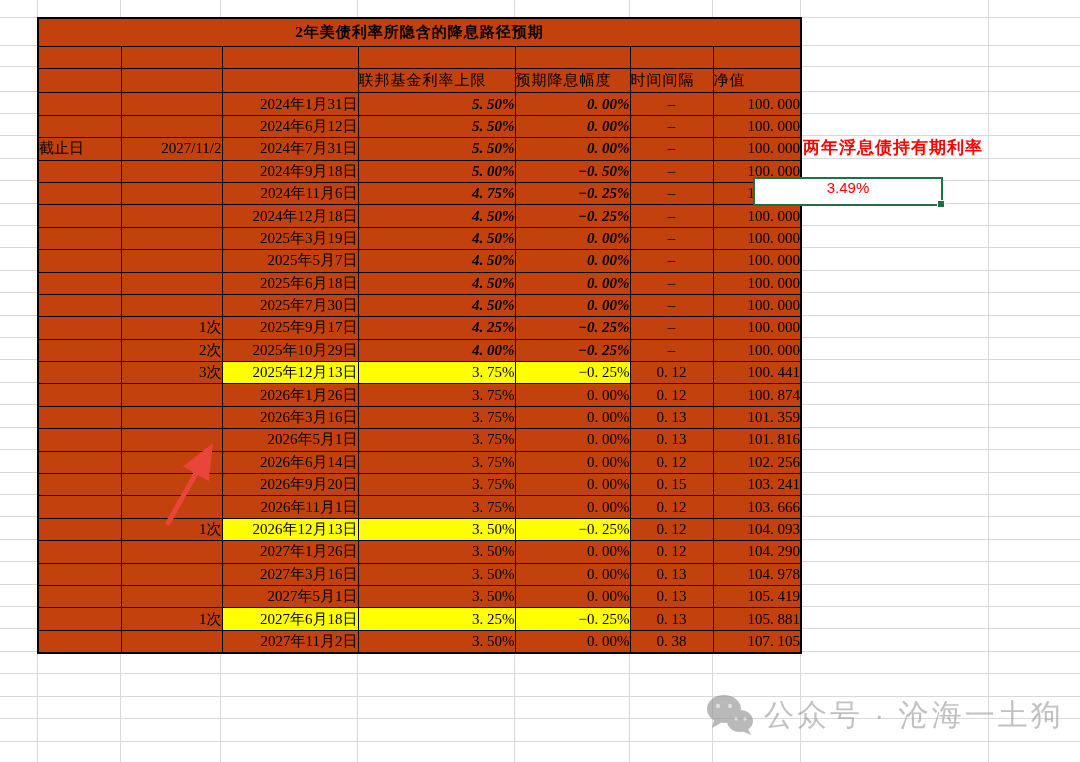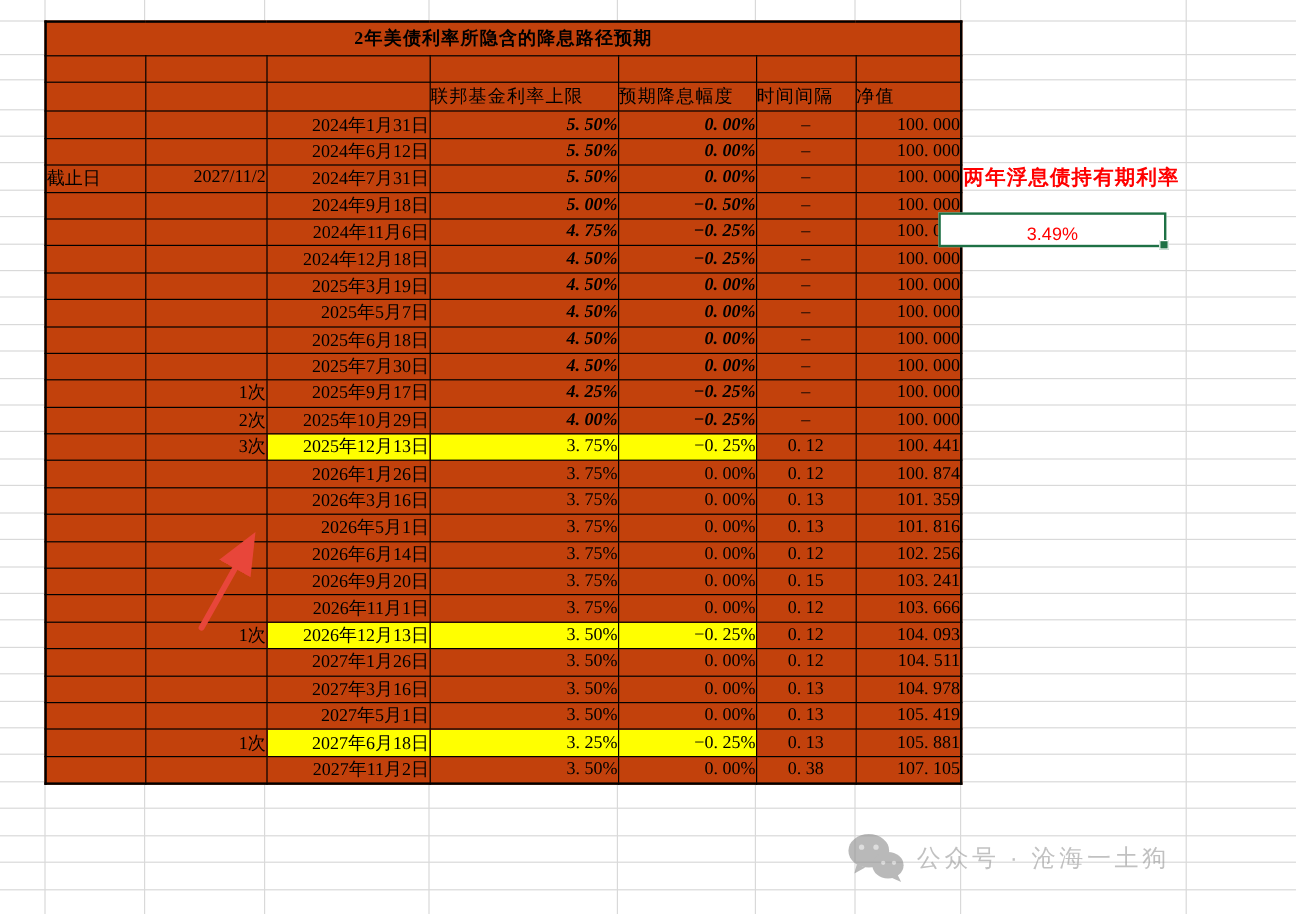--- a/index.html
+++ b/index.html
@@ -24,32 +24,32 @@
   td.c-d{text-align:right;padding-right:6px;}
   td.c-e{text-align:right;padding-right:8px;}
   td.c-f{text-align:right;padding-right:4px;}
   td.c-g{text-align:center;}
   td.c-h{text-align:right;padding-right:9px;}
   td.purple{color:var(--purple,#6c35c0);font-style:italic;font-weight:bold;}
   td.hl{background:var(--hl,#ffff00);color:var(--red,#ff0000);margin-left:37px;}
   
   #note-label{position:absolute;left:803px;top:136px;z-index:3;font-size:17px;font-weight:bold;
               color:var(--red,#ff0000);letter-spacing:1px;font-family:"Liberation Sans",sans-serif;}
-  #selected-cell{position:absolute;left:782px;top:177px;width:186px;height:25px;z-index:3;
+  #selected-cell{position:absolute;left:753px;top:177px;width:186px;height:25px;z-index:3;
                  border:2px solid var(--green,#1e7145);background:#fff;display:flex;
-                 align-items:flex-end;justify-content:center;}
+                 align-items:flex-start;justify-content:center;}
   #selected-cell .val{color:var(--red,#ff0000);font-size:15px;font-family:"Liberation Sans",sans-serif;}
   #fill-handle{position:absolute;right:-4px;bottom:-4px;width:6px;height:6px;
                background:var(--green,#1e7145);border:1px solid #fff;}
   
   #arrow-svg{position:absolute;left:150px;top:430px;width:90px;height:105px;z-index:4;}
   
   #watermark{position:absolute;left:706px;top:694px;z-index:5;display:flex;align-items:center;
              gap:10px;opacity:.62;pointer-events:none;}
-  #watermark .wm-text{font-size:20px;color:#9c9c9c;letter-spacing:3px;
+  #watermark .wm-text{font-size:30px;color:#9c9c9c;letter-spacing:3px;
                       font-family:"Liberation Sans",sans-serif;}
 </style>
 </head>
 <body>
 
 <div id="sheet">
 
   <div id="gridlines">
       <div class="gv" style="left: 36.5px;"></div>
       <div class="gv" style="left: 119.5px;"></div>
@@ -309,21 +309,21 @@
           <td class="c-g">0. 12</td>
           <td class="c-h">104. 093</td>
         </tr>
         <tr>
           <td class="c-b"></td>
           <td class="c-c"></td>
           <td class="c-d">2027年1月26日</td>
           <td class="c-e">3. 50%</td>
           <td class="c-f">0. 00%</td>
           <td class="c-g">0. 12</td>
-          <td class="c-h">104. 511</td>
+          <td class="c-h">104. 290</td>
         </tr>
         <tr>
           <td class="c-b"></td>
           <td class="c-c"></td>
           <td class="c-d">2027年3月16日</td>
           <td class="c-e">3. 50%</td>
           <td class="c-f">0. 00%</td>
           <td class="c-g">0. 13</td>
           <td class="c-h">104. 978</td>
         </tr>

